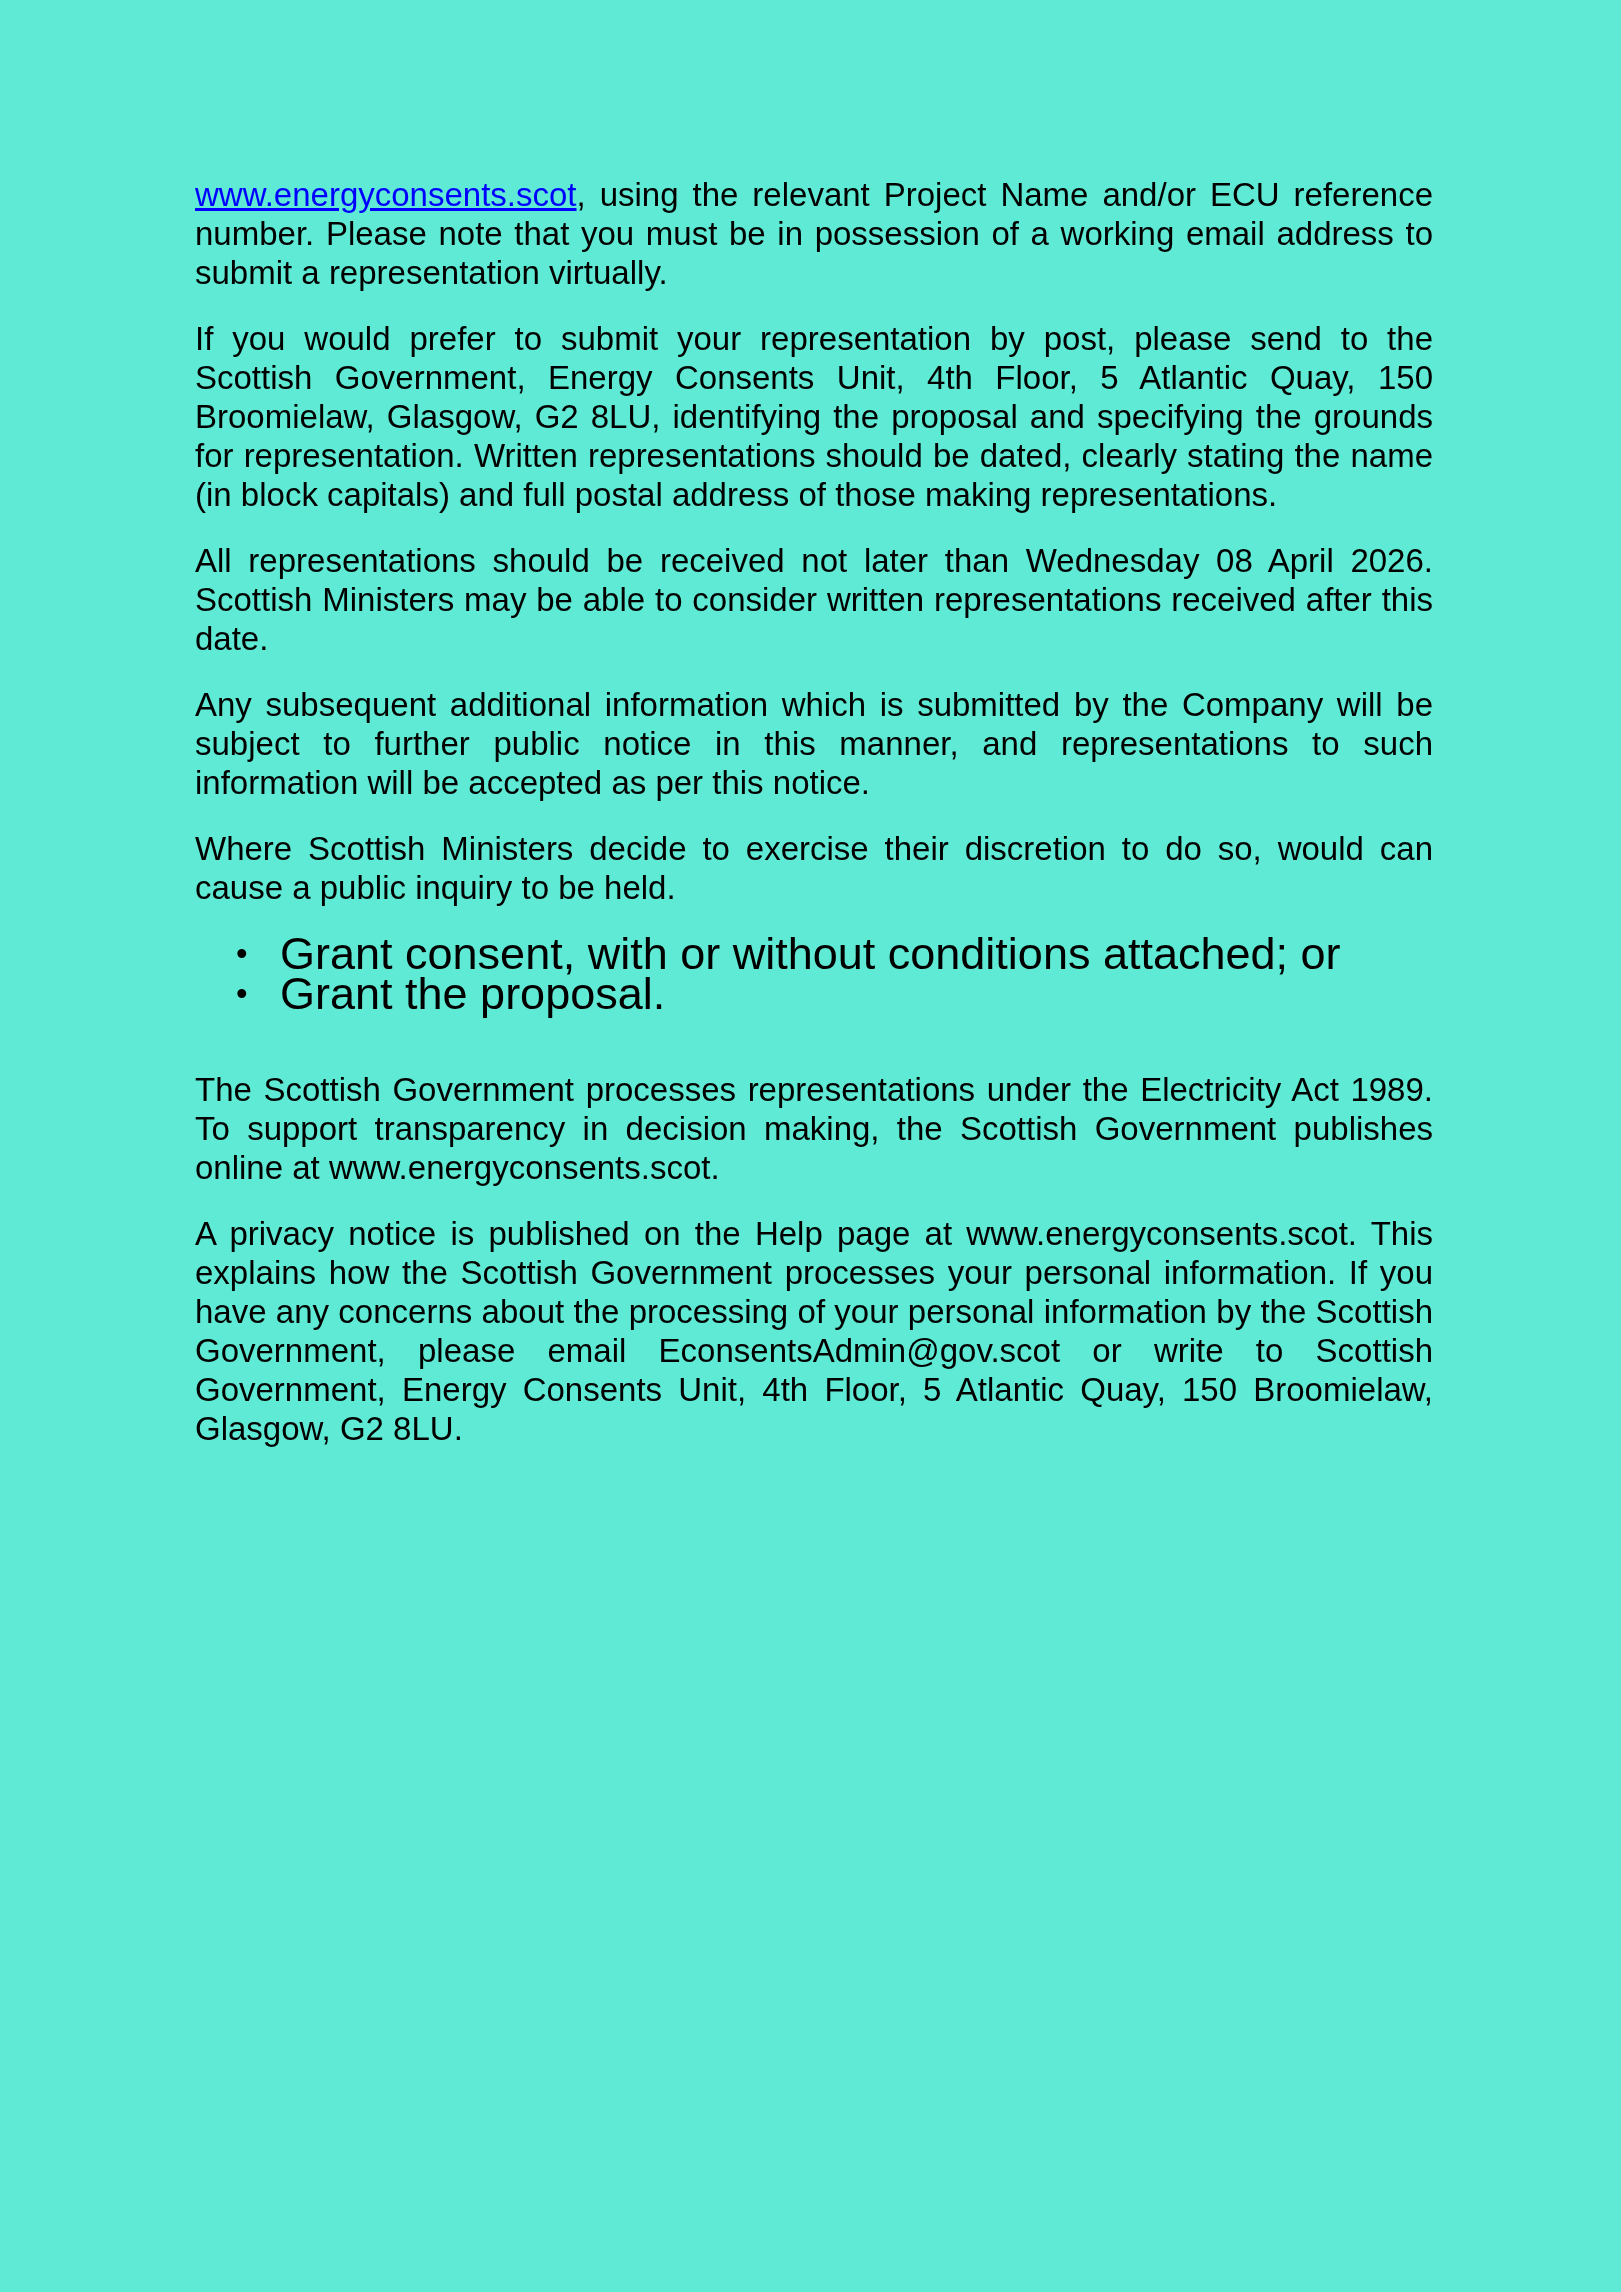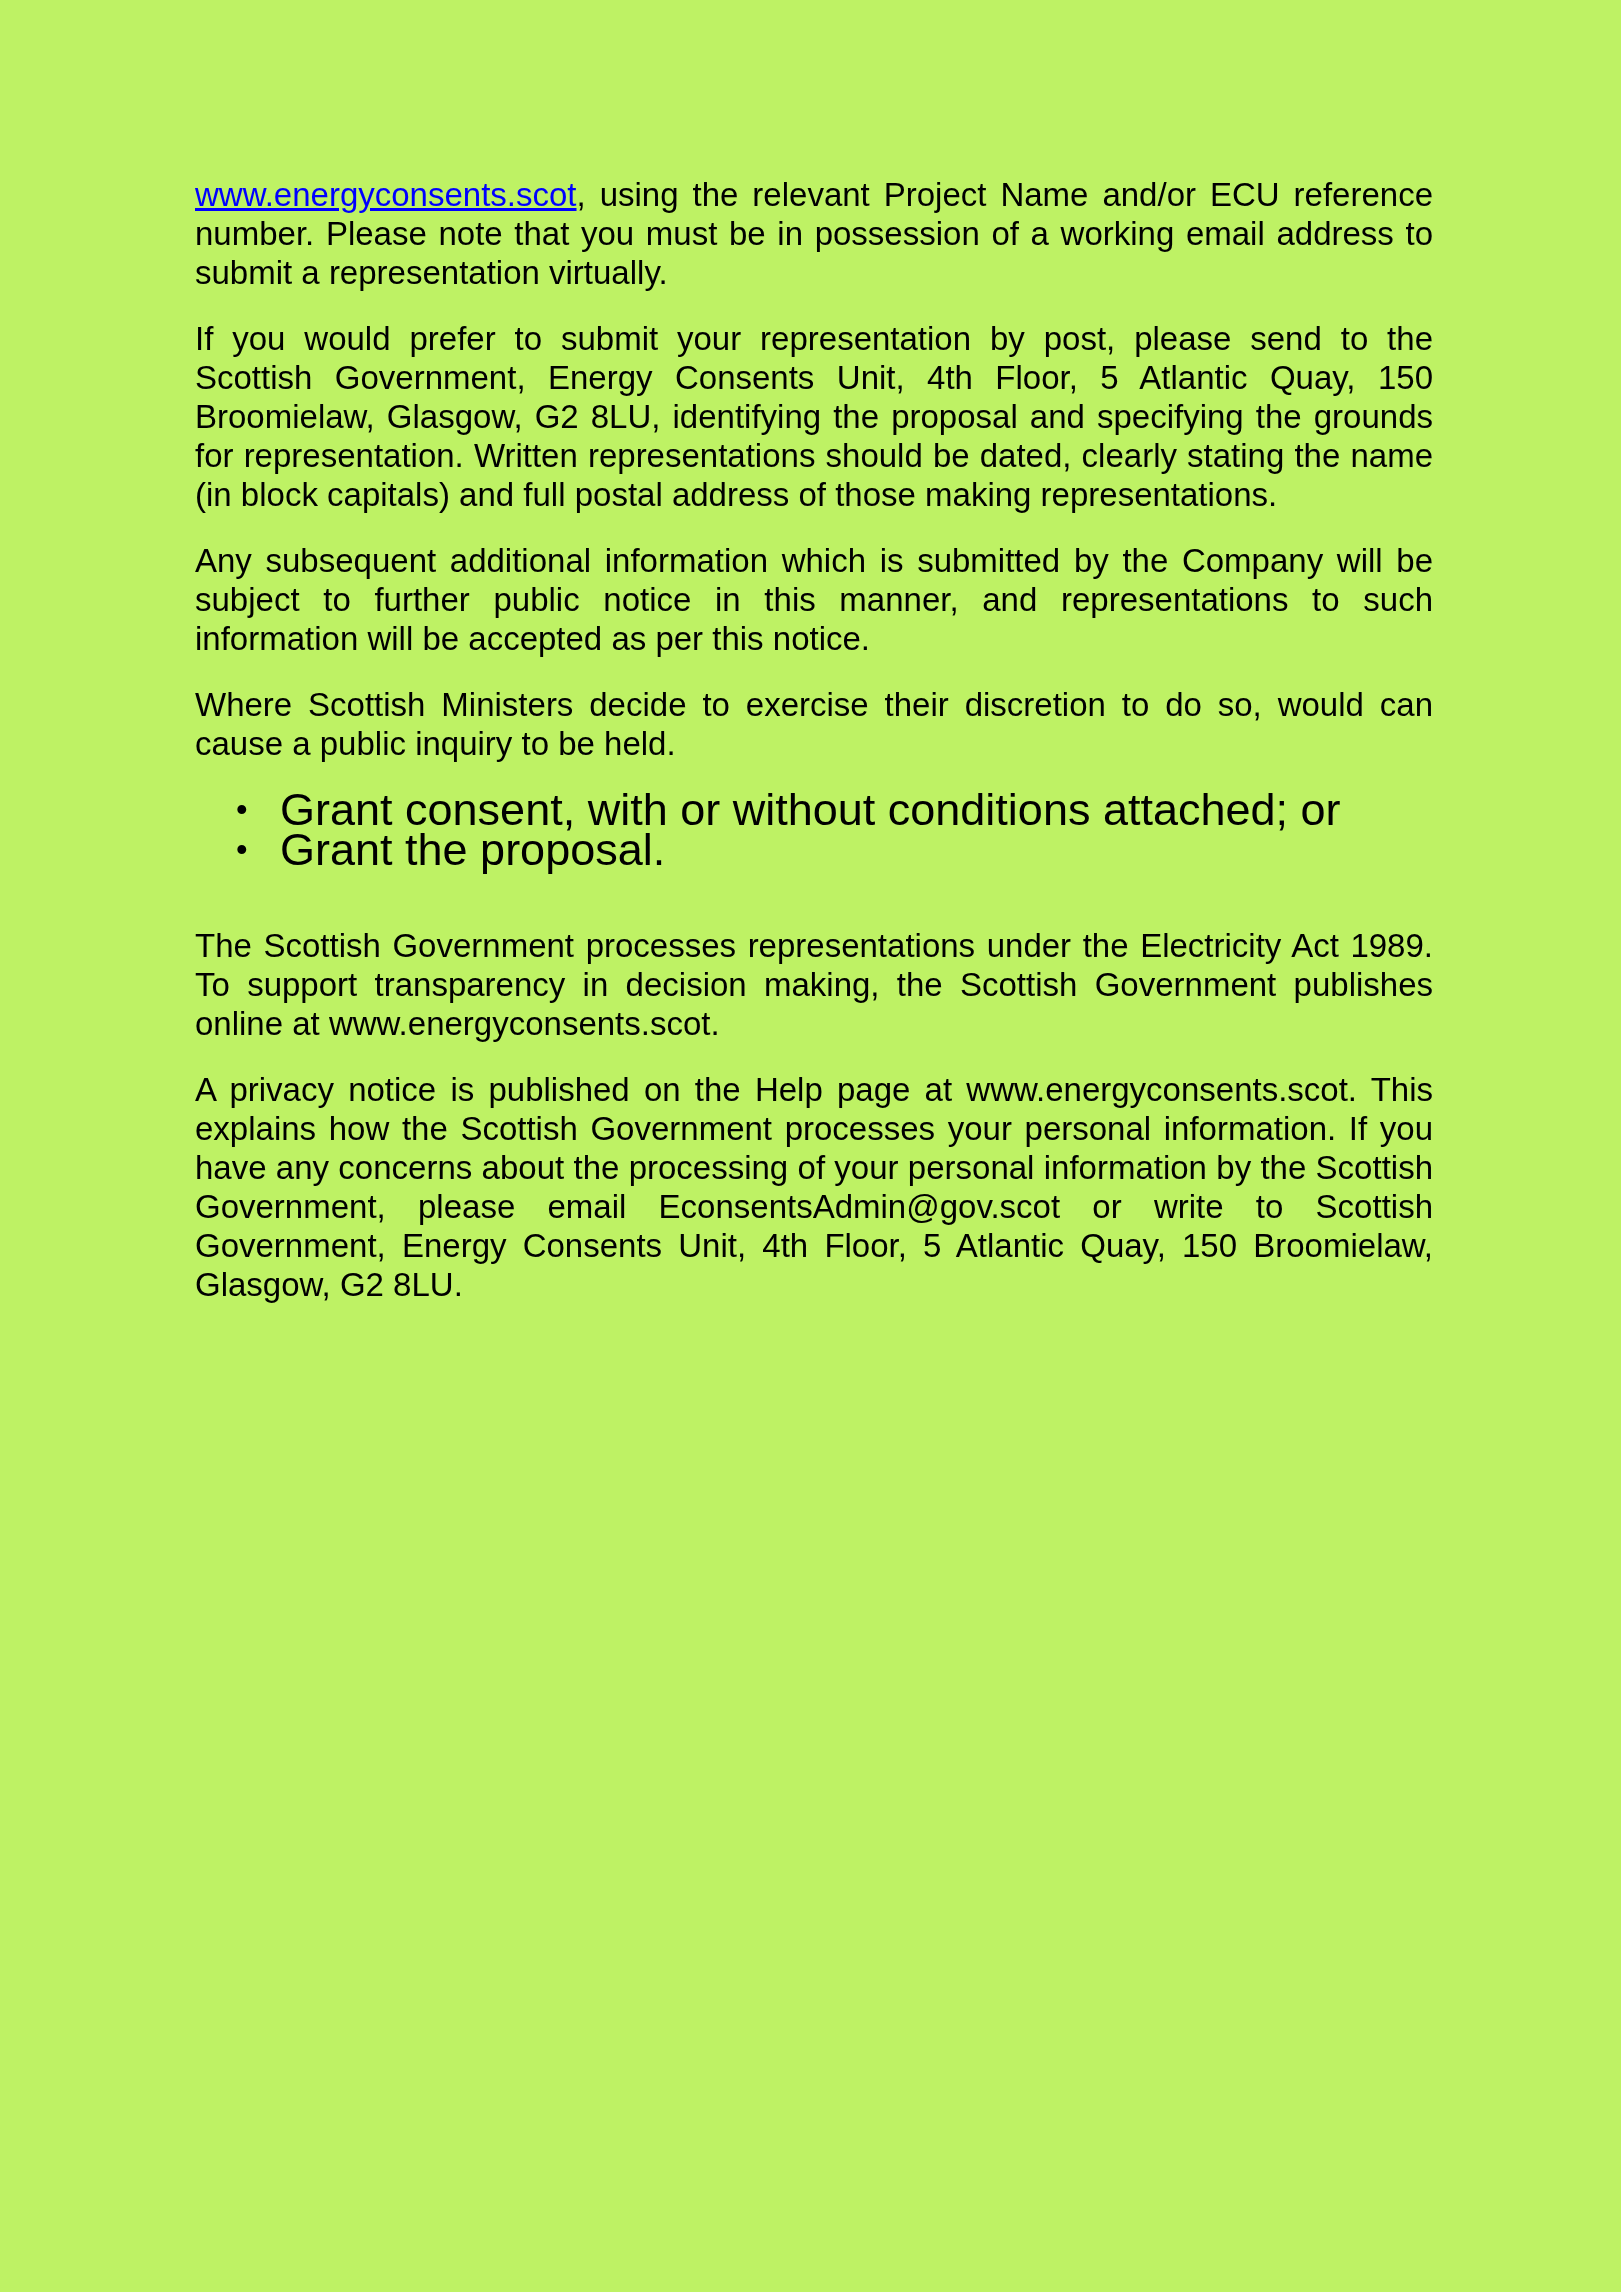--- a/index.html
+++ b/index.html
@@ -4,21 +4,21 @@
 <style>
   html, body {
     margin: 0;
     padding: 0;
     background: #ffffff;
   }
   .page {
     position: relative;
     width: 1622px;
     height: 2293px;
-    background: #bef264;
+    background: #5eead4;
     overflow: hidden;
     font-family: "Liberation Sans", "DejaVu Sans", sans-serif;
     color: #000000;
   }
   .content {
     position: absolute;
     left: 195px;
     top: 175px;
     width: 1238px;
   }
@@ -66,20 +66,21 @@
 </head>
 <body>
 
 <div class="page">
   <div class="content">
 
     <p class="body-para"><a class="doc-link">www.energyconsents.scot</a><span>, using the relevant Project Name and/or ECU reference number. Please note that you must be in possession of a working email address to submit a representation virtually.</span></p>
 
     <p class="body-para">If you would prefer to submit your representation by post, please send to the Scottish Government, Energy Consents Unit, 4th Floor, 5 Atlantic Quay, 150 Broomielaw, Glasgow, G2 8LU, identifying the proposal and specifying the grounds for representation. Written representations should be dated, clearly stating the name (in block capitals) and full postal address of those making representations.</p>
 
+    <p class="body-para">All representations should be received not later than Wednesday 08 April 2026. Scottish Ministers may be able to consider written representations received after this date.</p>
 
     <p class="body-para">Any subsequent additional information which is submitted by the Company will be subject to further public notice in this manner, and representations to such information will be accepted as per this notice.</p>
 
     <p class="body-para">Where Scottish Ministers decide to exercise their discretion to do so, would can cause a public inquiry to be held.</p>
 
 
     <ul class="bullet-list">
       <li><span>Grant consent, with or without conditions attached; or</span></li>
       <li><span>Grant the proposal.</span></li>
     </ul>

